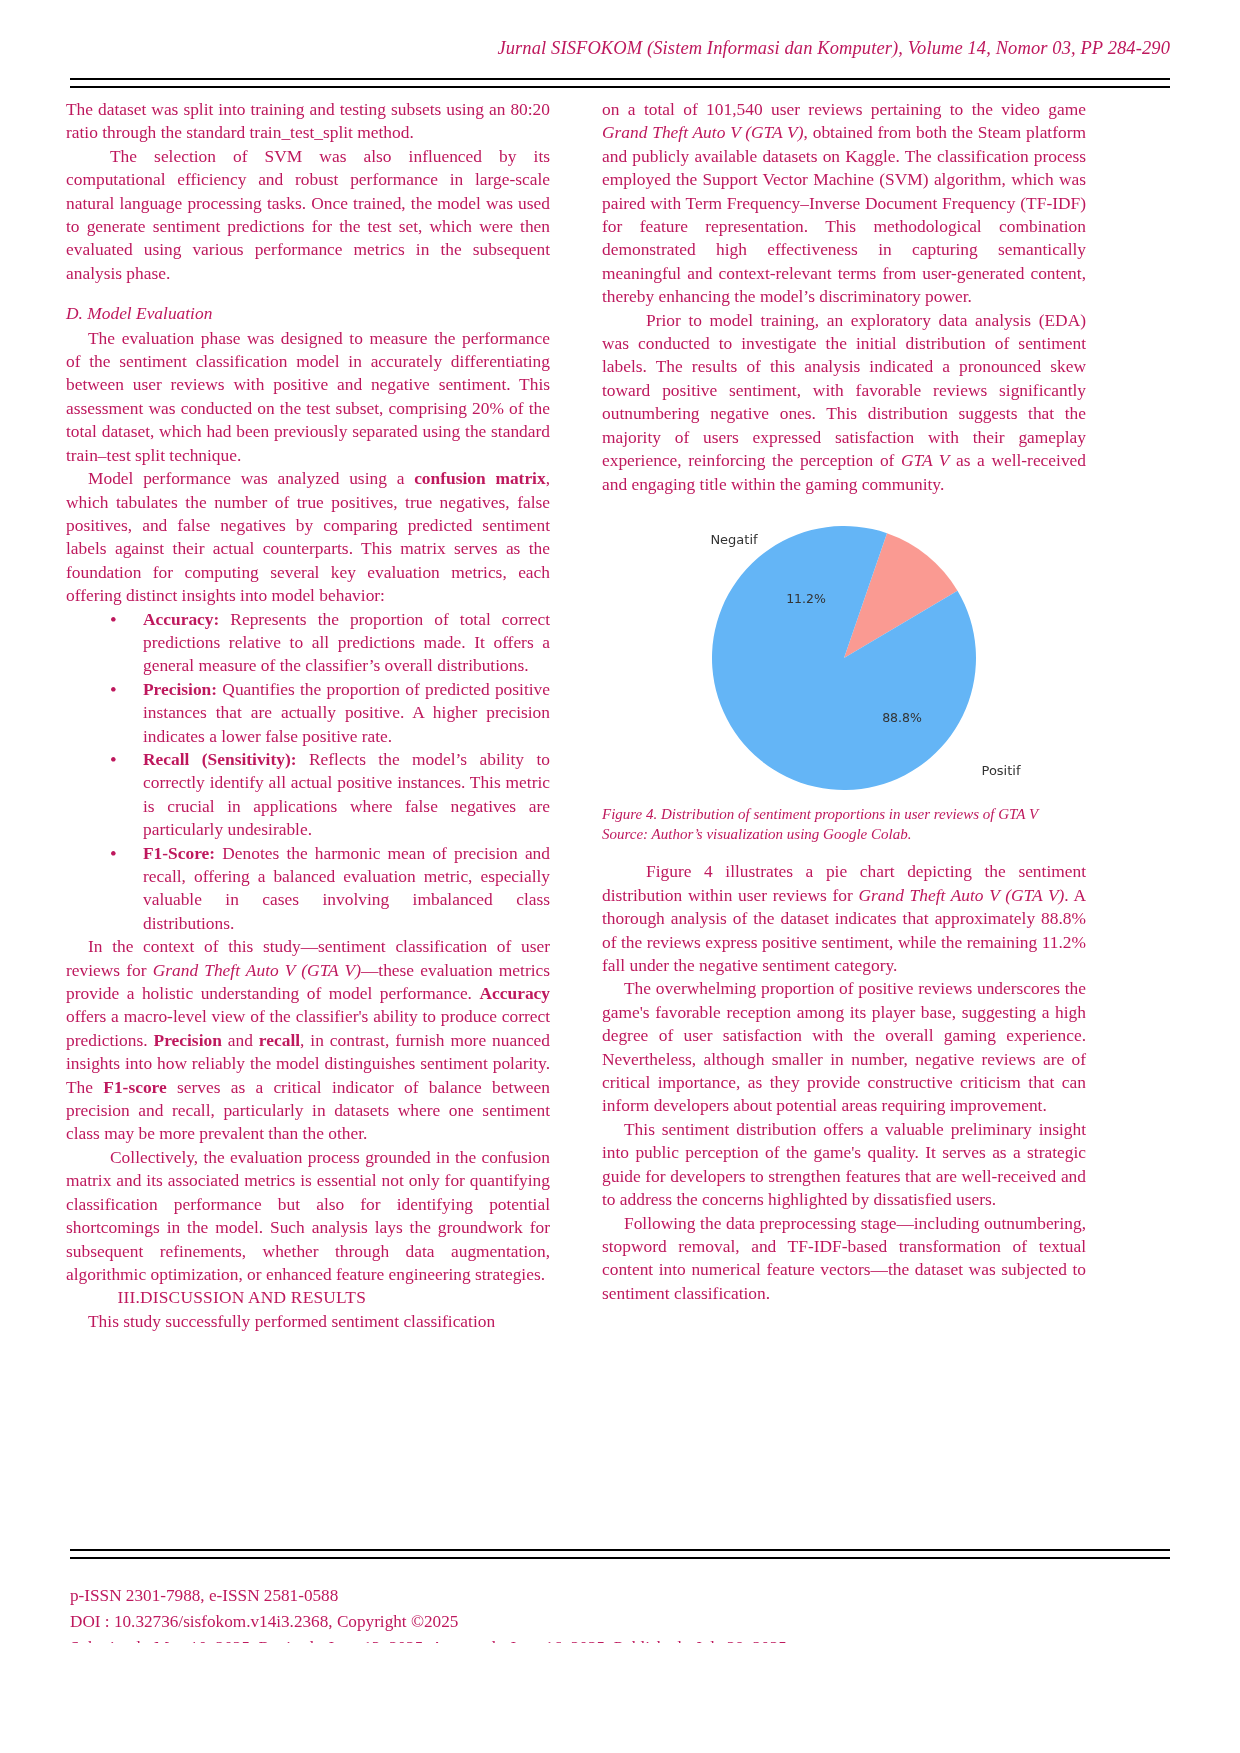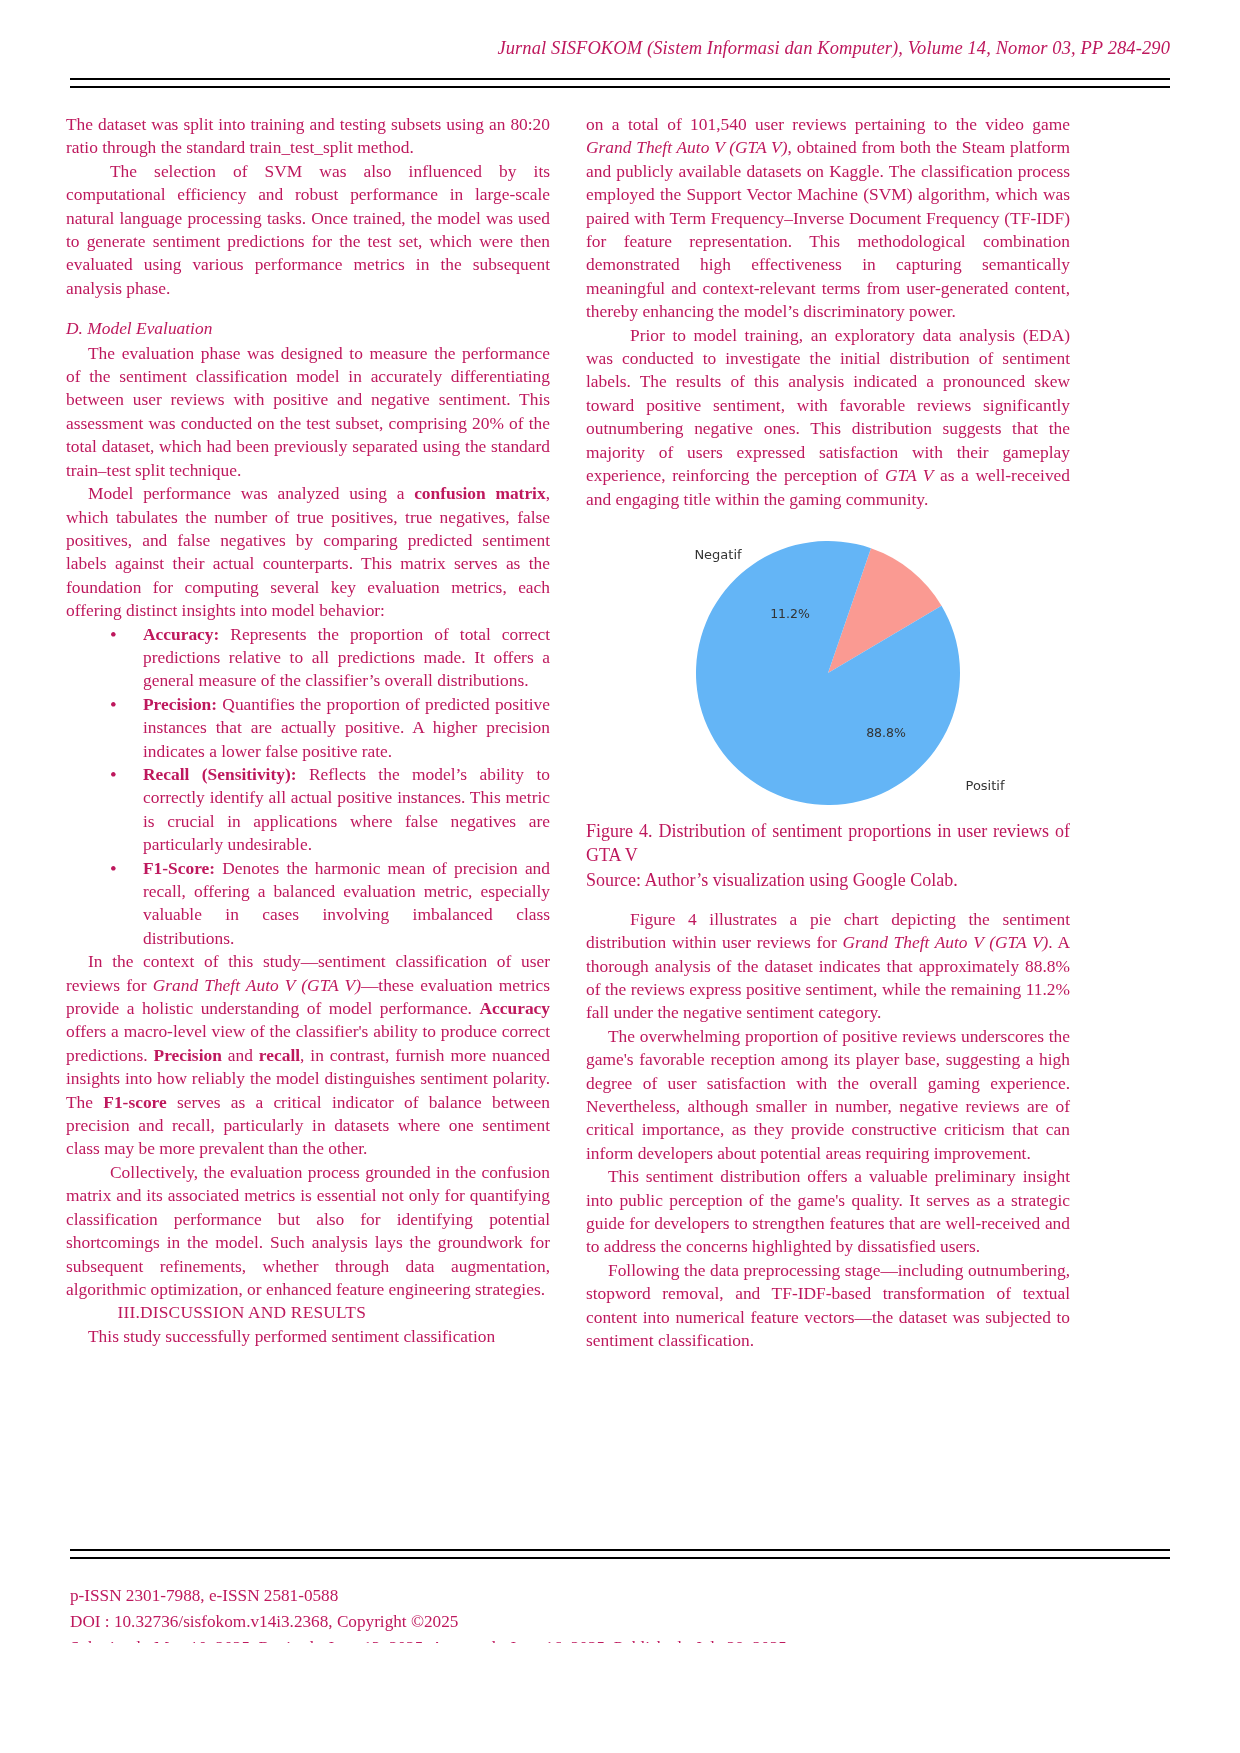--- a/index.html
+++ b/index.html
@@ -45,26 +45,26 @@
     right: 70px;
     top: 1549px;
     height: 6px;
     border-top: 2.2px solid #000;
     border-bottom: 2.2px solid #000;
   }
 
   
   .columns {
     position: absolute;
-    top: 113px;
+    top: 98px;
     left: 66px;
     width: 1108px;
     height: 1240px;
     display: flex;
-    gap: 36px;
+    gap: 52px;
   }
   .col {
     width: 484px;
     font-size: 17.4px;
     line-height: 1.345;
     text-align: justify;
   }
   .col p {
     margin: 0;
     text-align: justify;
@@ -127,21 +127,22 @@
     height: 282px;
     position: relative;
   }
   .chart-svg {
     display: block;
     margin: 0 auto;
   }
   .fig-caption {
     margin: 0;
     padding-top: 12px;
-    font-size: 18px;
+    font-style: italic;
+    font-size: 15px;
     line-height: 1.35;
     text-align: center;
     text-indent: 0;
   }
 
   
   .footer {
     position: absolute;
     left: 70px;
     right: 70px;

